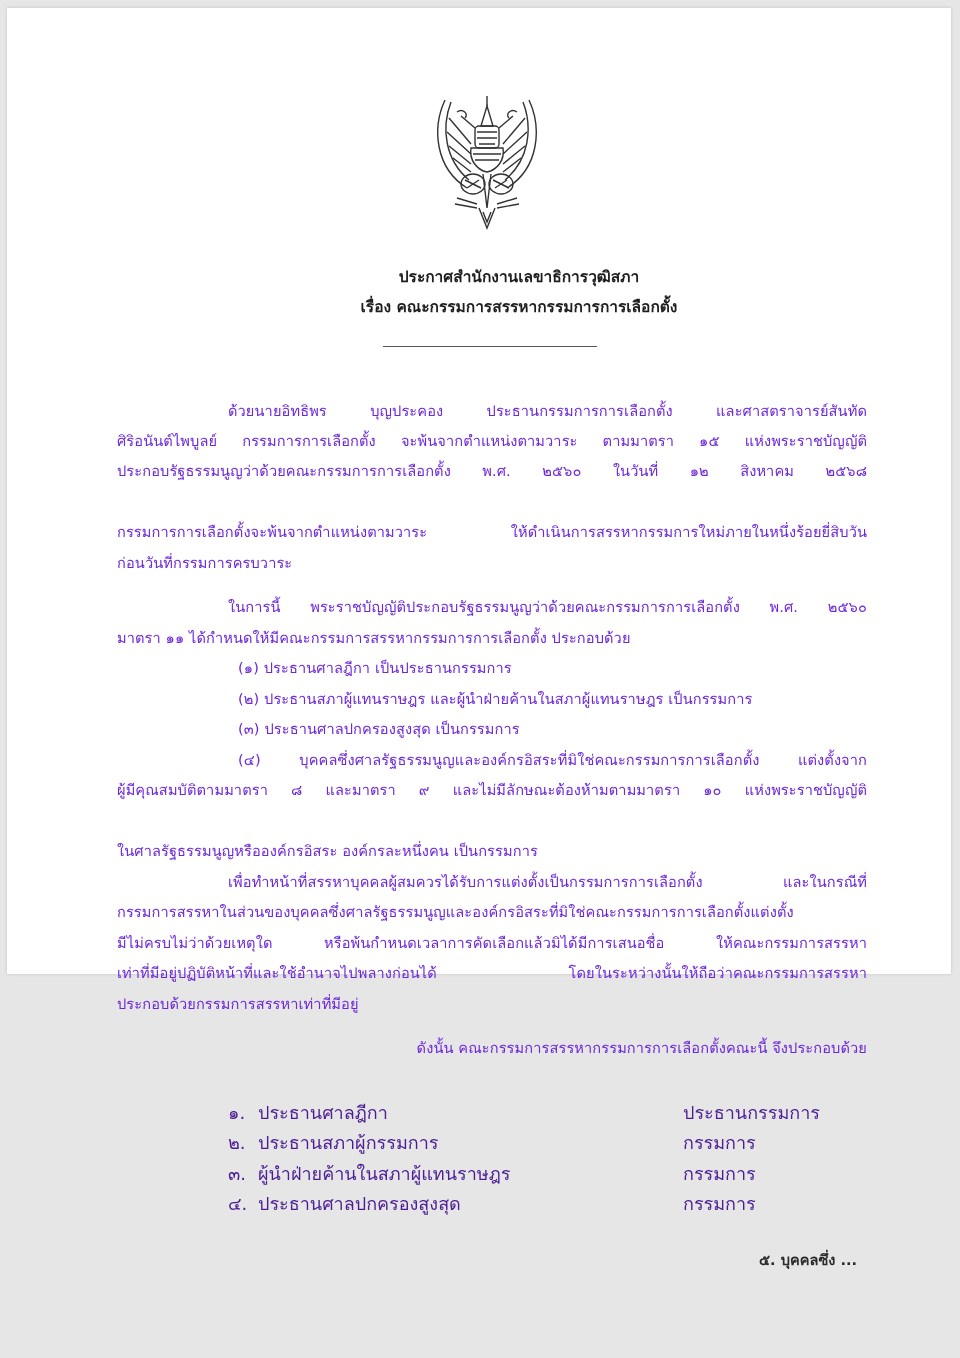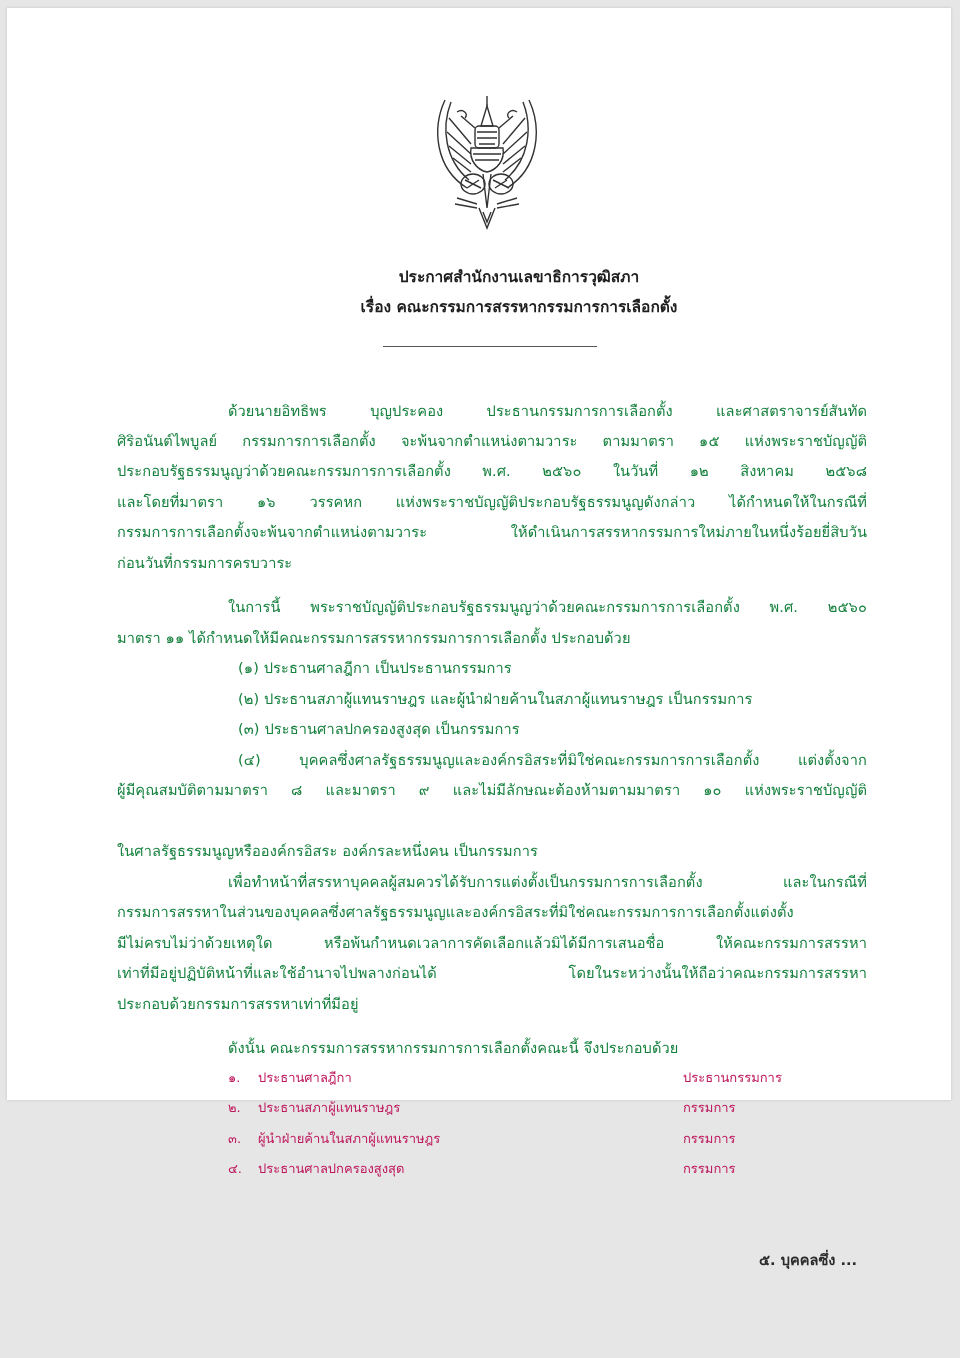--- a/index.html
+++ b/index.html
@@ -7,21 +7,21 @@
     width: 960px; height: 1358px;
     background: #e6e6e6;
     position: relative;
     overflow: hidden;
     font-family: "DejaVu Sans", sans-serif;
     color: #2a2a2a;
   }
   .page {
     position: absolute;
     left: 7px; top: 8px;
-    width: 944px; height: 1092px;
+    width: 944px; height: 966px;
     background: #ffffff;
     box-shadow: 0 0 3px rgba(0,0,0,0.15);
   }
   .emblem {
     position: absolute;
     left: 420px; top: 80px;
     width: 120px; height: 150px;
   }
   .title {
     position: absolute;
@@ -39,32 +39,33 @@
     width: 214px; height: 0;
     border-top: 1.5px solid #555;
   }
   .line {
     position: absolute;
     left: 110px;
     width: 750px;
     font-size: 14.6px;
     white-space: nowrap;
     line-height: 20px;
-    color: #15803d;
+    color: #6d28d9;
     letter-spacing: 0.1px;
   }
   .justify { text-align: justify; text-align-last: justify; }
-  .ind { left: 221px; width: 639px; }
+  .ind { left: 221px; width: 639px; text-align: right; }
   .ind2 { left: 231px; width: 629px; }
   .list-item {
     position: absolute;
     left: 221px; width: 580px;
-    font-size: 13px; line-height: 20px;
-    color: #be185d;
+    font-size: 18px; line-height: 20px;
+    color: #4c1d95;
     white-space: nowrap;
+    margin-top: 35px;
   }
   .list-num { display: inline-block; width: 30px; }
   .list-role { position: absolute; left: 455px; }
   .continuation {
     position: absolute;
     left: 752px; top: 1240px;
     font-size: 14.6px; color: #2b2b2b; font-weight: bold;
   }
 </style>
 </head>
@@ -106,21 +107,20 @@
   </svg>
 
   <div class="title title1">ประกาศสำนักงานเลขาธิการวุฒิสภา</div>
   <div class="title title2">เรื่อง  คณะกรรมการสรรหากรรมการการเลือกตั้ง</div>
 
   <div class="divider"></div>
 
   <div class="line ind justify" style="top:393px">ด้วยนายอิทธิพร บุญประคอง ประธานกรรมการการเลือกตั้ง และศาสตราจารย์สันทัด</div>
   <div class="line justify" style="top:423px">ศิริอนันต์ไพบูลย์ กรรมการการเลือกตั้ง จะพ้นจากตำแหน่งตามวาระ ตามมาตรา ๑๕ แห่งพระราชบัญญัติ</div>
   <div class="line justify" style="top:453px">ประกอบรัฐธรรมนูญว่าด้วยคณะกรรมการการเลือกตั้ง พ.ศ. ๒๕๖๐ ในวันที่ ๑๒ สิงหาคม ๒๕๖๘</div>
-  <div class="line justify" style="top:484px">และโดยที่มาตรา ๑๖ วรรคหก แห่งพระราชบัญญัติประกอบรัฐธรรมนูญดังกล่าว ได้กำหนดให้ในกรณีที่</div>
   <div class="line" style="top:545px">ก่อนวันที่กรรมการครบวาระ</div>
   <div class="line justify" style="top:514px">กรรมการการเลือกตั้งจะพ้นจากตำแหน่งตามวาระ ให้ดำเนินการสรรหากรรมการใหม่ภายในหนึ่งร้อยยี่สิบวัน</div>
 
   <div class="line ind justify" style="top:589px">ในการนี้ พระราชบัญญัติประกอบรัฐธรรมนูญว่าด้วยคณะกรรมการการเลือกตั้ง พ.ศ. ๒๕๖๐</div>
   <div class="line" style="top:620px">มาตรา ๑๑ ได้กำหนดให้มีคณะกรรมการสรรหากรรมการการเลือกตั้ง ประกอบด้วย</div>
 
   <div class="line ind2" style="top:650px">(๑) ประธานศาลฎีกา เป็นประธานกรรมการ</div>
   <div class="line ind2" style="top:681px">(๒) ประธานสภาผู้แทนราษฎร และผู้นำฝ่ายค้านในสภาผู้แทนราษฎร เป็นกรรมการ</div>
   <div class="line ind2" style="top:711px">(๓) ประธานศาลปกครองสูงสุด  เป็นกรรมการ</div>
   <div class="line ind2 justify" style="top:742px">(๔) บุคคลซึ่งศาลรัฐธรรมนูญและองค์กรอิสระที่มิใช่คณะกรรมการการเลือกตั้ง แต่งตั้งจาก</div>
@@ -133,21 +133,21 @@
   <div class="line" style="top:986px">ประกอบด้วยกรรมการสรรหาเท่าที่มีอยู่</div>
   <div class="line justify" style="top:955px">เท่าที่มีอยู่ปฏิบัติหน้าที่และใช้อำนาจไปพลางก่อนได้ โดยในระหว่างนั้นให้ถือว่าคณะกรรมการสรรหา</div>
 
   <div class="line ind" style="top:1030px">ดังนั้น คณะกรรมการสรรหากรรมการการเลือกตั้งคณะนี้ จึงประกอบด้วย</div>
 
   <div class="list-item" style="top:1060px">
     <span class="list-num">๑.</span><span>ประธานศาลฎีกา</span>
     <span class="list-role">ประธานกรรมการ</span>
   </div>
   <div class="list-item" style="top:1090px">
-    <span class="list-num">๒.</span><span>ประธานสภาผู้แทนราษฎร</span>
+    <span class="list-num">๒.</span><span>ประธานสภาผู้กรรมการ</span>
     <span class="list-role">กรรมการ</span>
   </div>
   <div class="list-item" style="top:1121px">
     <span class="list-num">๓.</span><span>ผู้นำฝ่ายค้านในสภาผู้แทนราษฎร</span>
     <span class="list-role">กรรมการ</span>
   </div>
   <div class="list-item" style="top:1151px">
     <span class="list-num">๔.</span><span>ประธานศาลปกครองสูงสุด</span>
     <span class="list-role">กรรมการ</span>
   </div>

